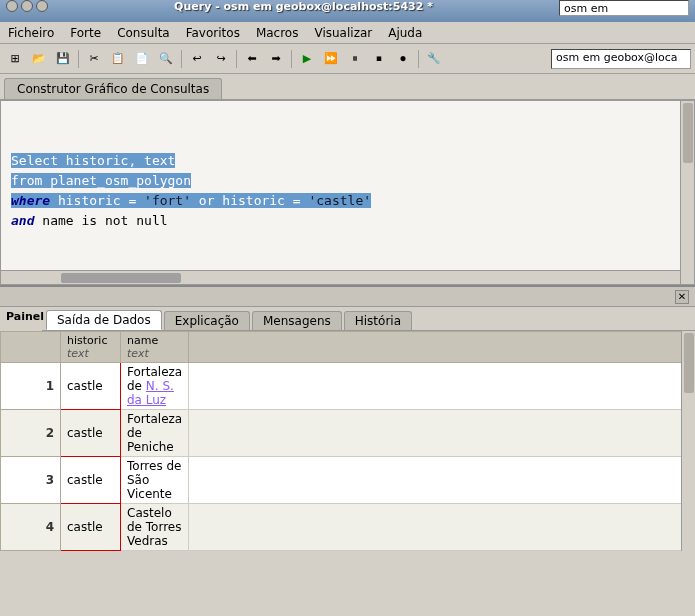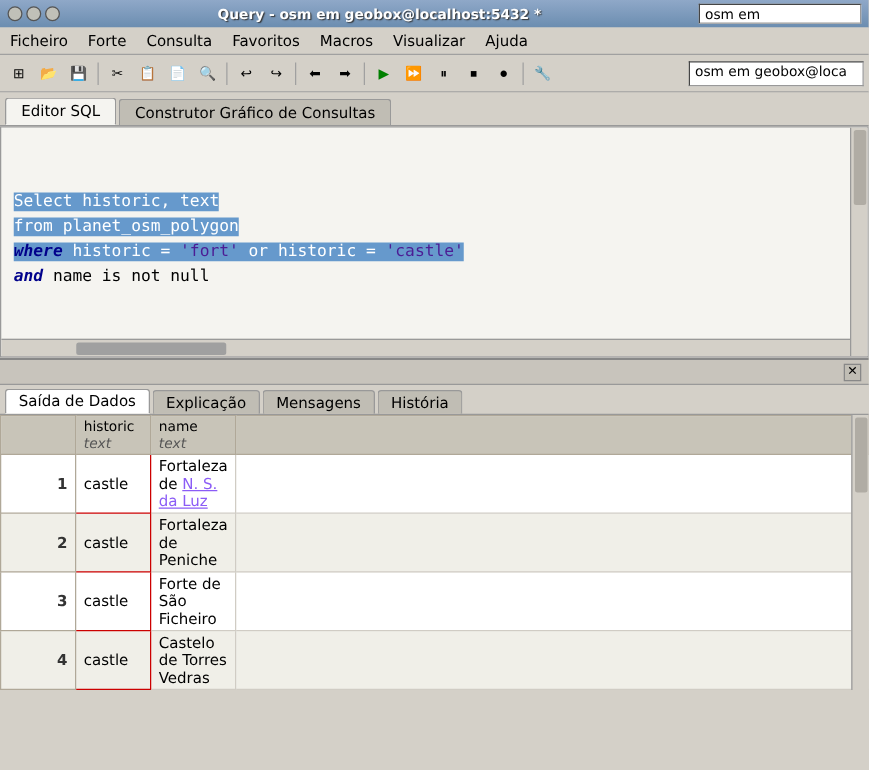--- a/index.html
+++ b/index.html
@@ -3,21 +3,21 @@
   <meta charset="utf-8">
   <style>
     * { margin: 0; padding: 0; box-sizing: border-box; }
     body { font-family: 'DejaVu Sans', Arial, sans-serif; font-size: 12px; background: #d4d0c8; width: 695px; height: 616px; overflow: hidden; }
 
     
     .titlebar {
       background: linear-gradient(to bottom, #8fa8c8, #6b8db0);
       height: 22px;
       display: flex;
-      align-items: center;
+      align-items: flex-start;
       padding: 0 6px;
       gap: 4px;
     }
     .titlebar-buttons { display: flex; gap: 3px; }
     .titlebar-btn {
       width: 12px; height: 12px; border-radius: 50%;
       border: 1px solid #555;
       background: #c0c0b8;
       display: inline-block;
     }
@@ -111,21 +111,21 @@
       position: absolute; bottom: 0; left: 0; right: 14px; height: 14px;
       background: #d4d0c8; border-top: 1px solid #999;
     }
     .scroll-thumb-h {
       background: #a0a0a0; height: 10px; margin: 2px 1px;
       width: 120px; border-radius: 2px; margin-left: 60px;
     }
 
     
     .kw-blue { color: #00008b; font-weight: bold; font-style: italic; }
-    .str-red { color: #4c1d95; }
+    .str-red { color: #0f172a; }
     .sel-highlight { background: #6699cc; color: white; }
 
     
     .output-panel {
       border-top: 2px solid #888;
       background: #d4d0c8;
       flex: 1;
     }
     .output-header {
       background: #c8c4bc;
@@ -142,20 +142,21 @@
       display: flex; align-items: center; justify-content: center; font-size: 10px; cursor: pointer;
     }
 
     
     .output-tabs {
       background: #d4d0c8;
       display: flex;
       align-items: flex-end;
       padding: 3px 4px 0;
       border-bottom: 1px solid #999;
+      margin-left: 42px;
     }
     .output-tab {
       padding: 2px 10px;
       font-size: 12px;
       cursor: pointer;
       border: 1px solid #999;
       border-bottom: none;
       background: #c0bdb4;
       margin-right: 2px;
       border-radius: 3px 3px 0 0;
@@ -267,21 +268,20 @@
   <button class="toolbar-btn">⏹</button>
   <button class="toolbar-btn">⏺</button>
   <div class="toolbar-sep"></div>
   <button class="toolbar-btn">🔧</button>
   <div class="toolbar-dbbox">osm em geobox@loca</div>
 </div>
 
 <div class="main-layout">
 
   <div class="tabs-bar">
-    <div class="tab active">Editor SQL</div>
     <div class="tab">Construtor Gráfico de Consultas</div>
   </div>
 
   <div class="sql-editor" style="height:185px; margin:0; border:1px solid #999;">
     <div class="sql-content">
 <span class="sel-highlight">Select historic, text</span>
 <span class="sel-highlight">from planet_osm_polygon</span>
 <span class="sel-highlight"><span class="kw-blue">where</span> historic = <span class="str-red">'fort'</span> or historic = <span class="str-red">'castle'</span></span>
 <span><span class="kw-blue">and</span> name is not null</span></div>
     <div class="scrollbar-v-track">
@@ -330,21 +330,21 @@
             </tr>
             <tr>
               <td class="row-num">2</td>
               <td class="castle-cell">castle</td>
               <td>Fortaleza de Peniche</td>
               <td></td>
             </tr>
             <tr>
               <td class="row-num">3</td>
               <td class="castle-cell">castle</td>
-              <td>Forte de São Ficheiro</td>
+              <td>Torres de São Vicente</td>
               <td></td>
             </tr>
             <tr>
               <td class="row-num">4</td>
               <td class="castle-cell">castle</td>
               <td>Castelo de Torres Vedras</td>
               <td></td>
             </tr>
             <tr>
               <td class="row-num">5</td>

